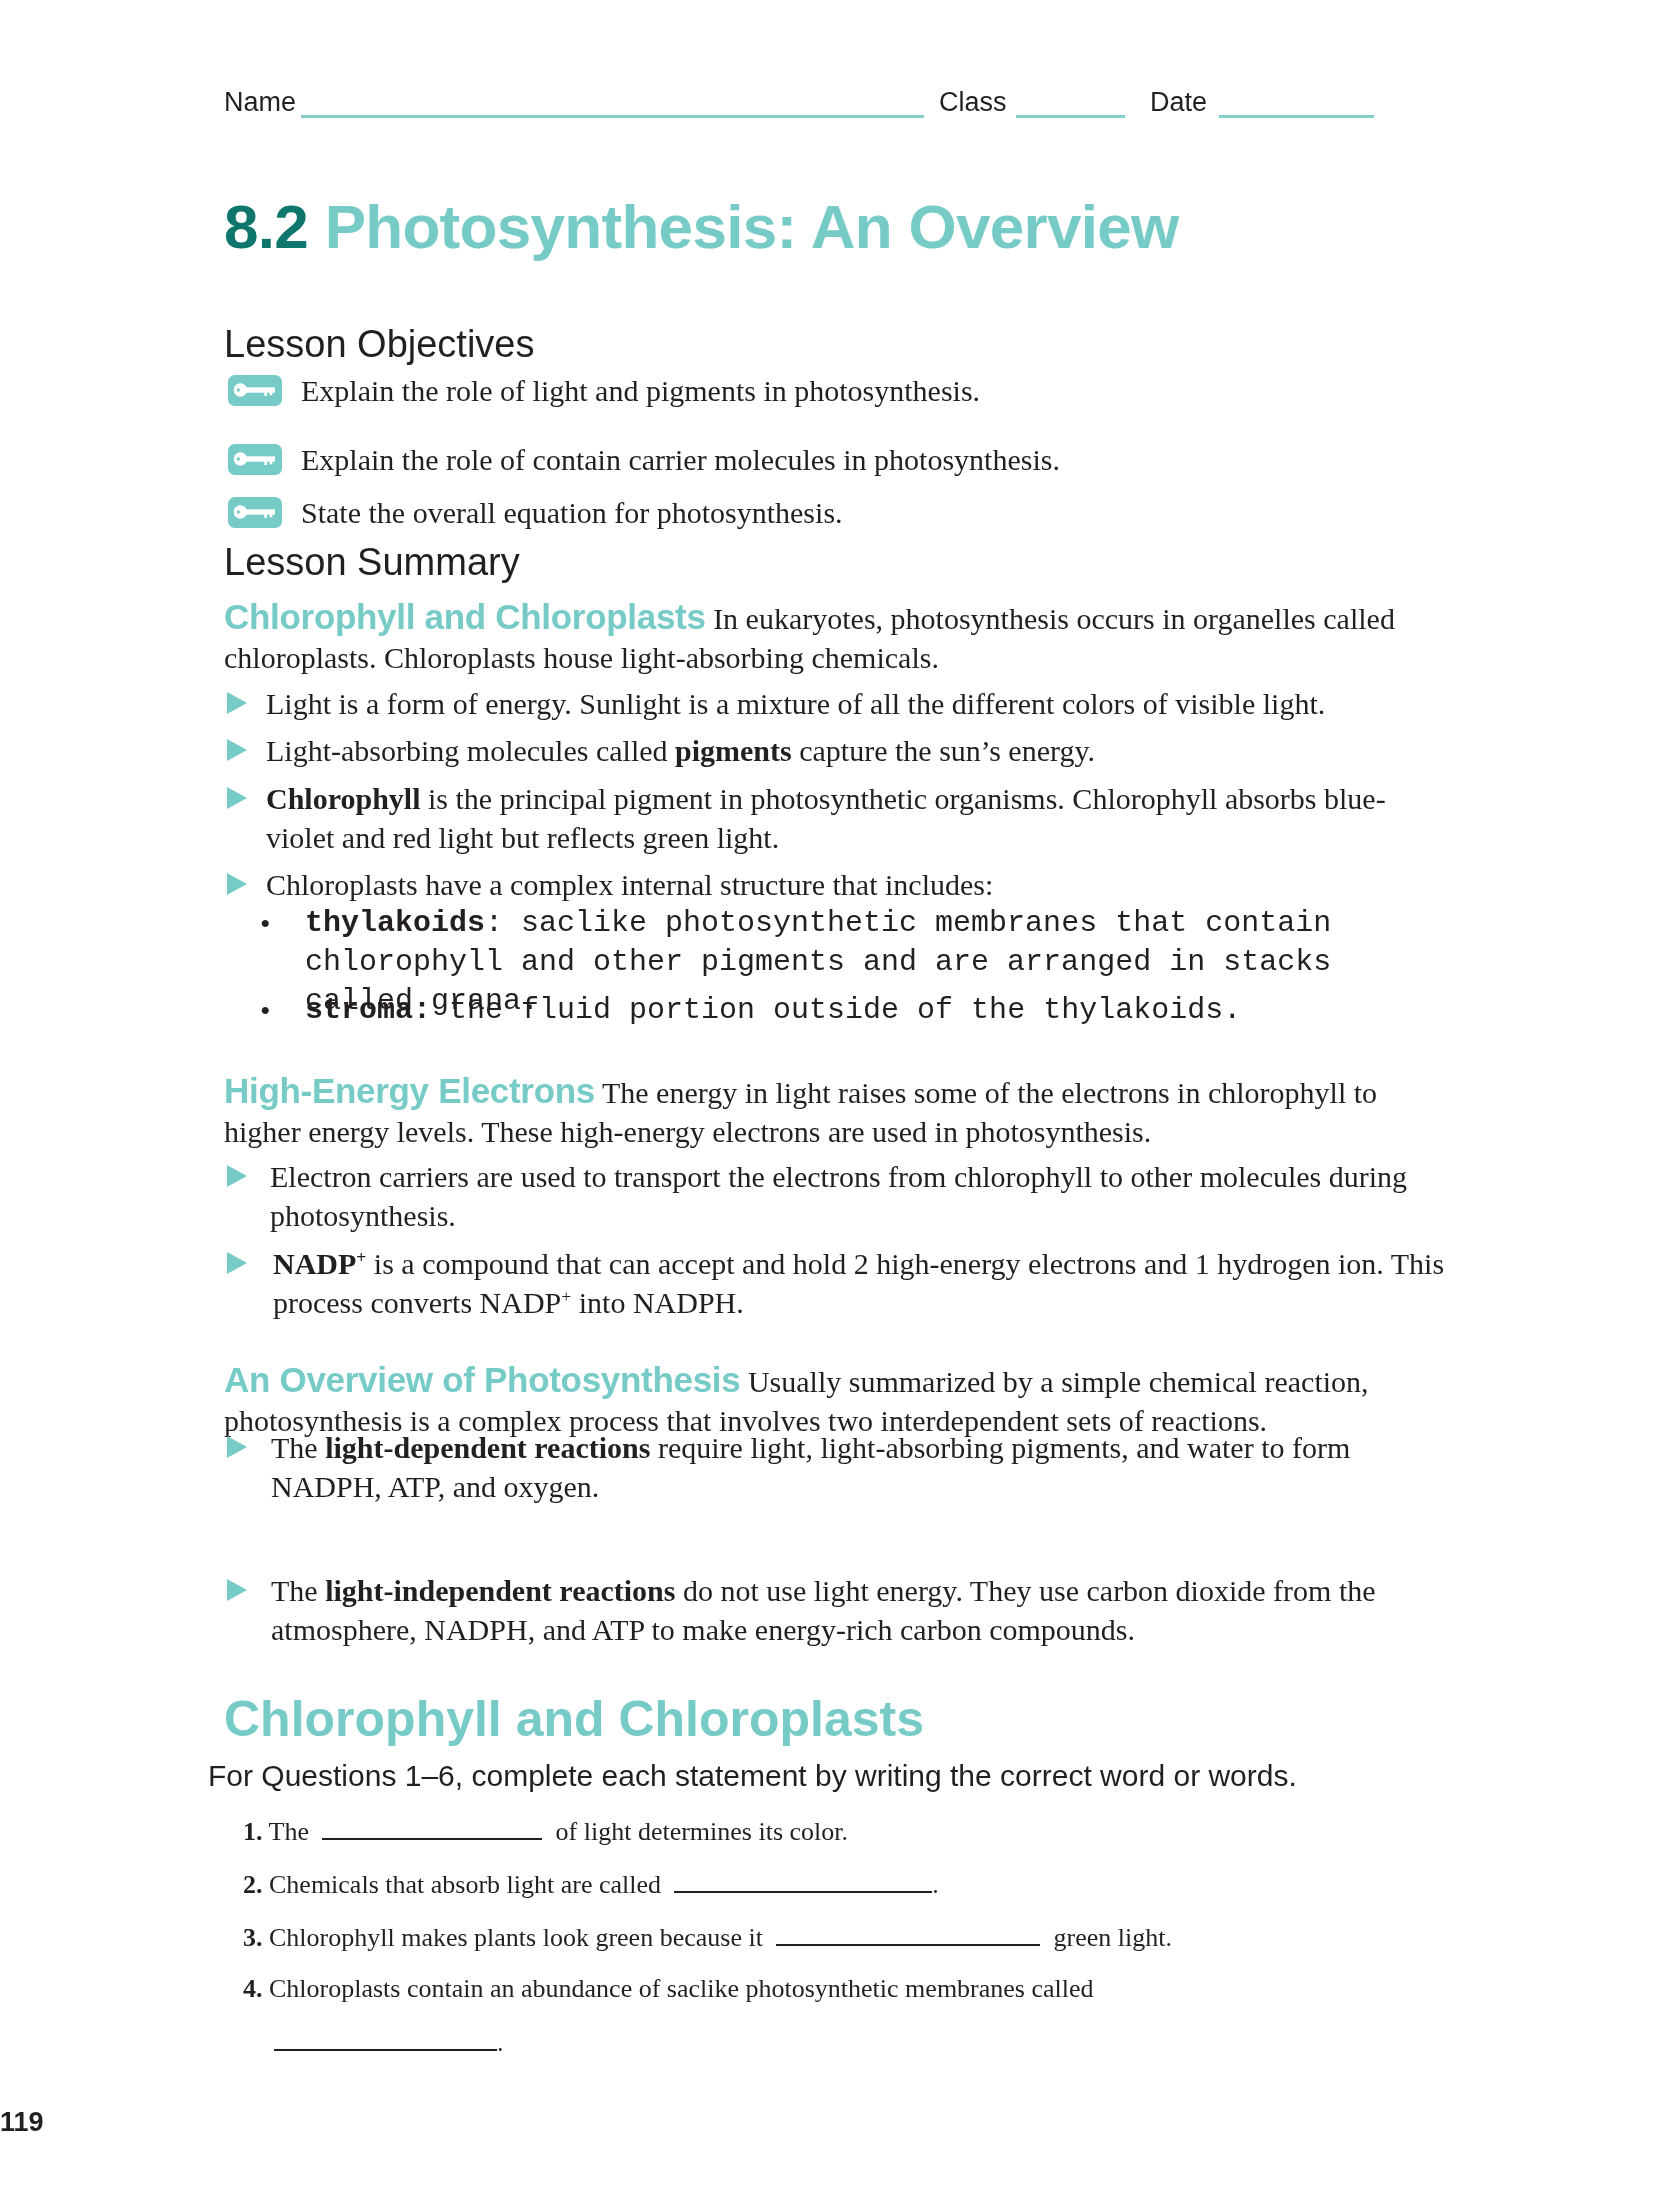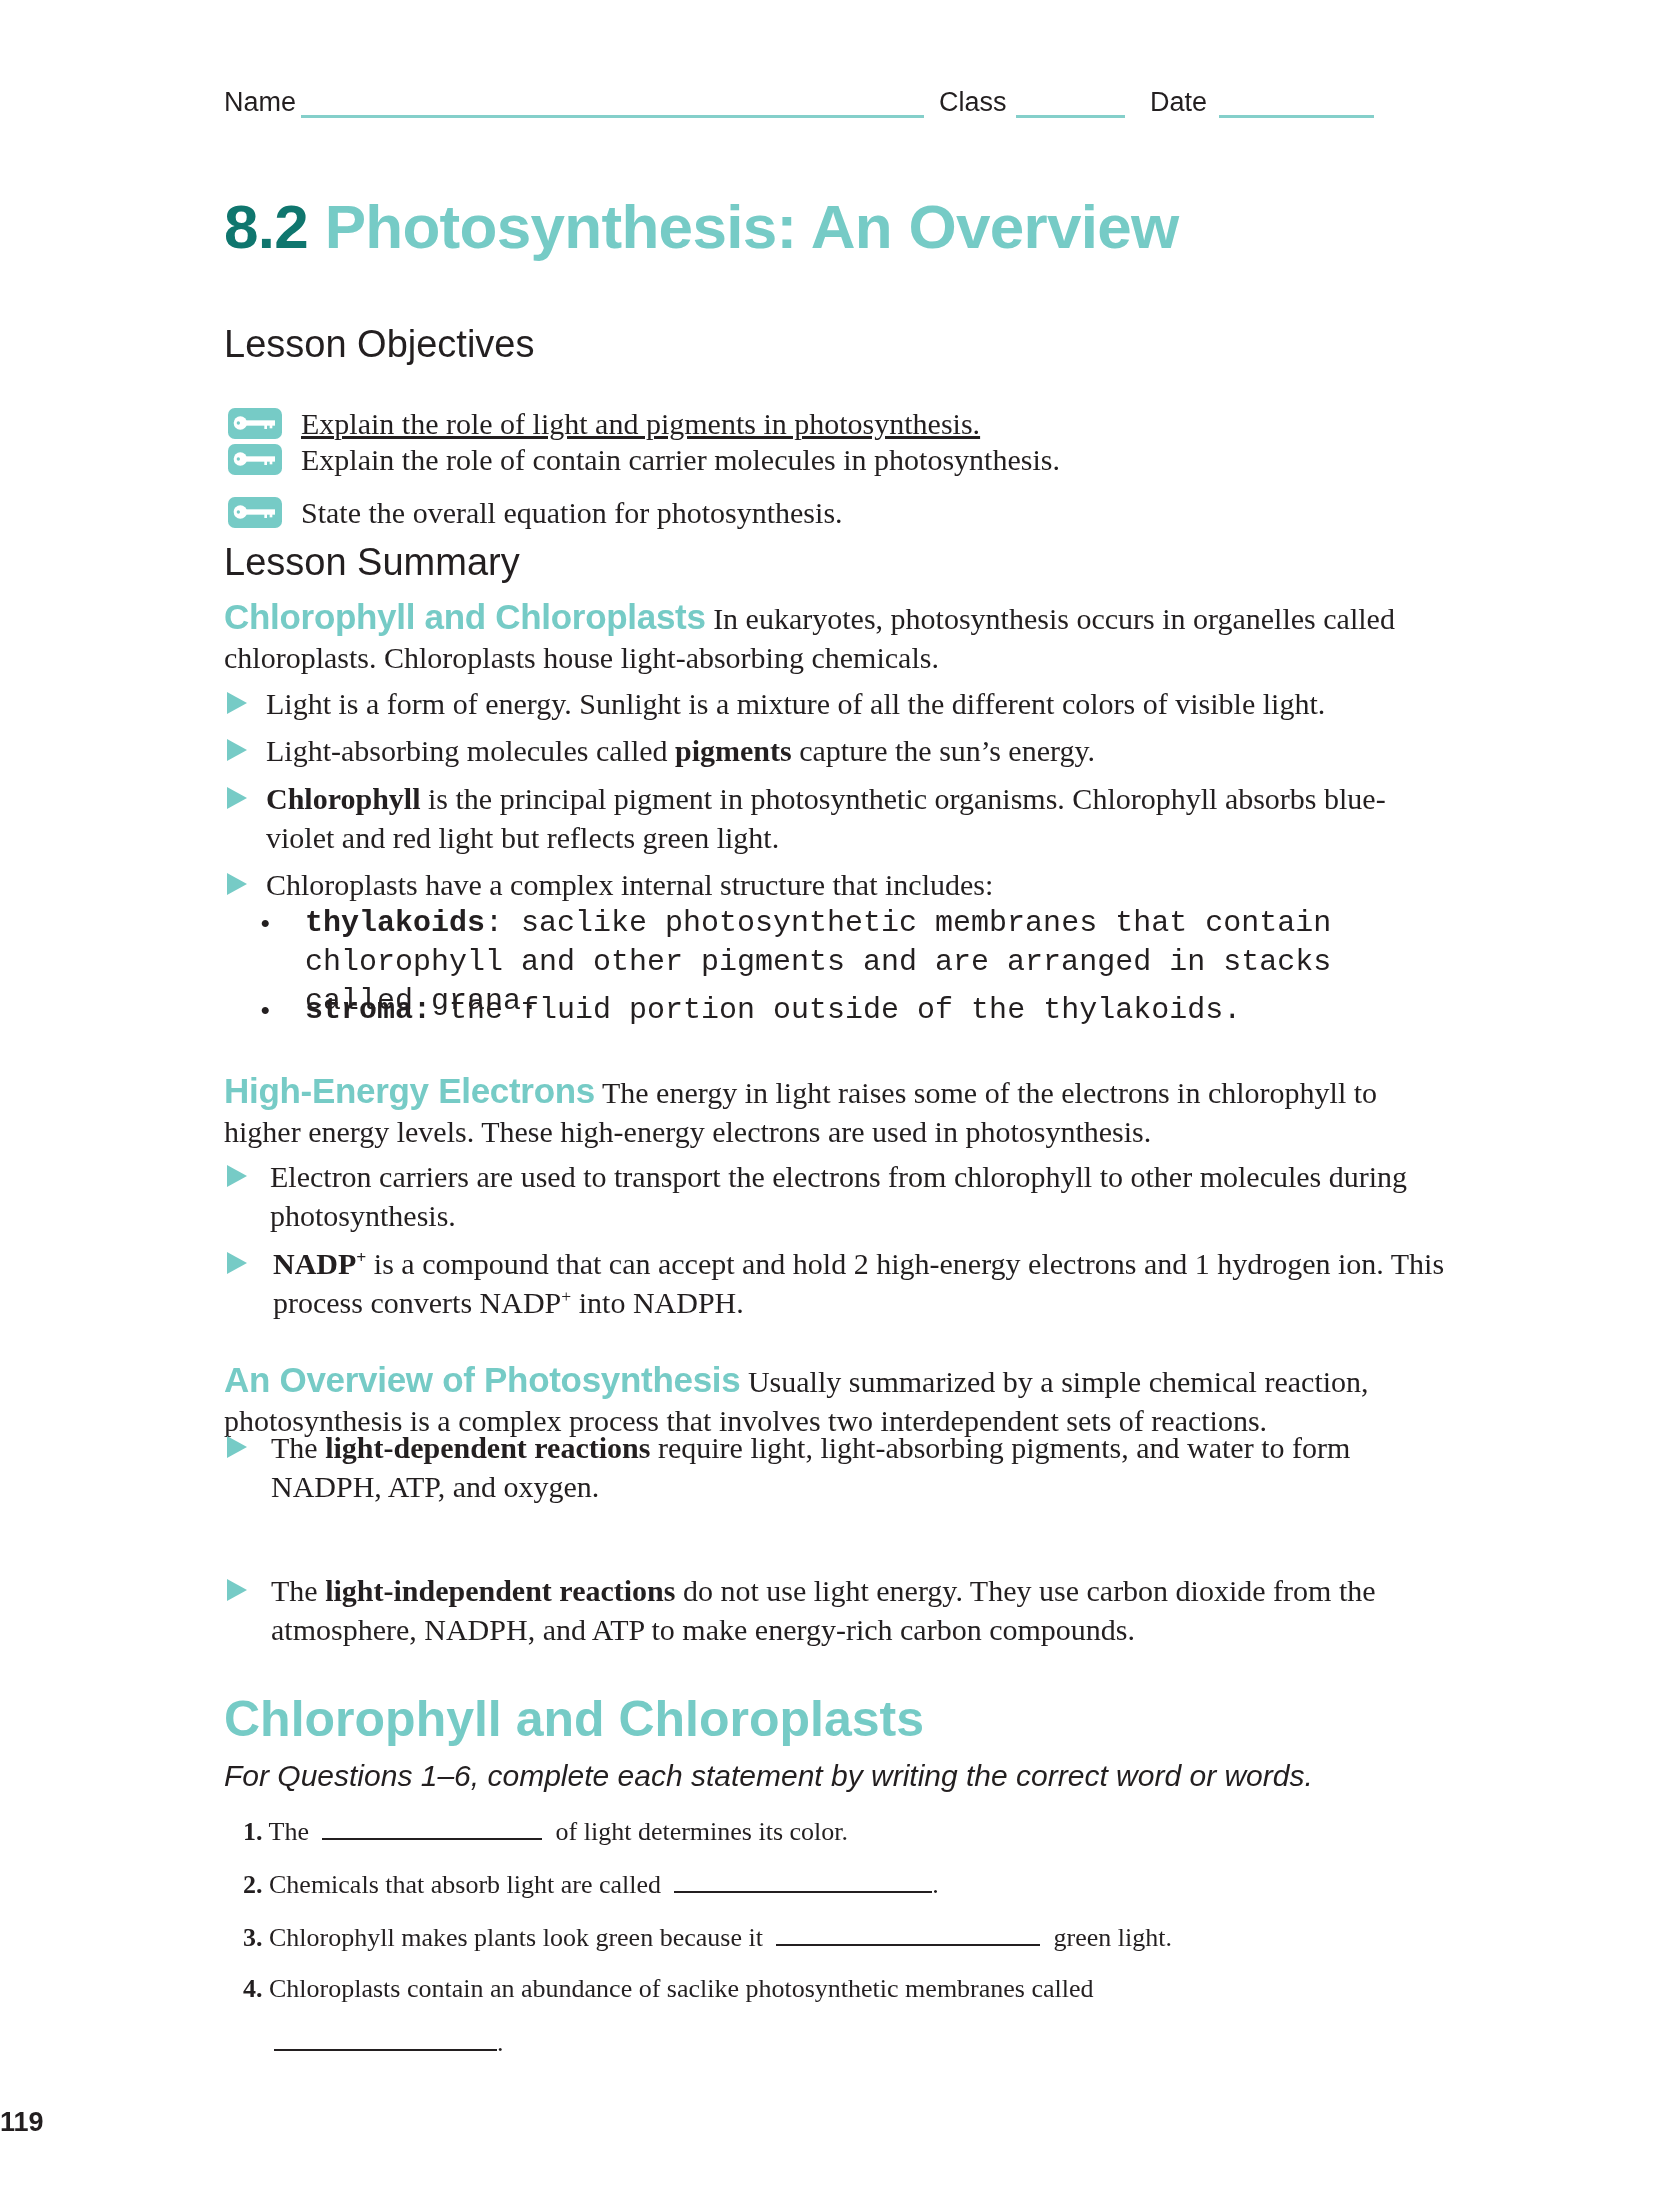--- a/index.html
+++ b/index.html
@@ -27,21 +27,21 @@
   .para .lead { font-family: "Liberation Sans", sans-serif; font-weight: bold; color: #76cbc6; font-size: 35px; letter-spacing: -0.3px; }
 
   .bullet { position: absolute; left: 224px; width: 1223px; font-size: 30px; line-height: 39px; }
   .tri { position: absolute; left: 2.7px; top: 8px; width: 0; height: 0; border-top: 11.5px solid transparent; border-bottom: 11.5px solid transparent; border-left: 20px solid #76cbc6; }
   .bullet .txt { display: block; padding-left: 42px; }
   .sub { position: absolute; left: 260px; width: 1149px; font-size: 30px; line-height: 39px; }
   .sub .dot { position: absolute; left: 0; top: 0; }
   .sub .txt { display: block; padding-left: 45px; font-family: Liberation Mono, monospace; }
 
   .big-section { position: absolute; left: 224px; top: 1690px; font-size: 50px; font-weight: bold; color: #76cbc6; white-space: nowrap; }
-  .instructions { position: absolute; left: 224px; top: 1759px; font-size: 30px; font-style: italic; white-space: nowrap; }
+  .instructions { position: absolute; left: 208px; top: 1759px; font-size: 30px; white-space: nowrap; }
 
   .q { position: absolute; left: 243px; width: 1217px; font-size: 26px; line-height: 39px; white-space: nowrap; }
   .q .n { font-weight: bold; }
   .blank { display: inline-block; border-bottom: 2.7px solid #231f20; height: 27px; vertical-align: baseline; margin: 0 6.8px; }
 
   .page-num { position: absolute; top: 2107px; left: 0; width: 1386px; text-align: left; font-size: 27px; font-weight: bold; }
   b, .b { font-weight: bold; }
   sup { font-size: 17.6px; line-height: 0; }
 </style>
 </head>
@@ -56,21 +56,21 @@
   <div class="hdr-line" style="left:995px; width:155px;"></div>
 </div>
 
 <div class="title sans">
   <span class="num">8.2</span>
   <span class="txt">Photosynthesis: An Overview</span>
 </div>
 
 <div class="h2 sans" style="top:323px;">Lesson Objectives</div>
 
-<div class="objective serif" style="top:403px;text-decoration:underline;">
+<div class="objective serif" style="top:370px;">
   <span class="key-icon">
     <svg width="46" height="20" viewBox="0 0 68 30">
         <circle cx="12" cy="15" r="10" fill="#fff"></circle>
         <rect x="18" y="11" width="46" height="8" fill="#fff"></rect>
         <rect x="48" y="18" width="4" height="6" fill="#fff"></rect>
         <rect x="56" y="18" width="4" height="5" fill="#fff"></rect>
         <circle cx="9" cy="15" r="2.5" fill="#76cbc6"></circle>
       </svg>
   </span>
   <span>Explain the role of light and pigments in photosynthesis.</span>

